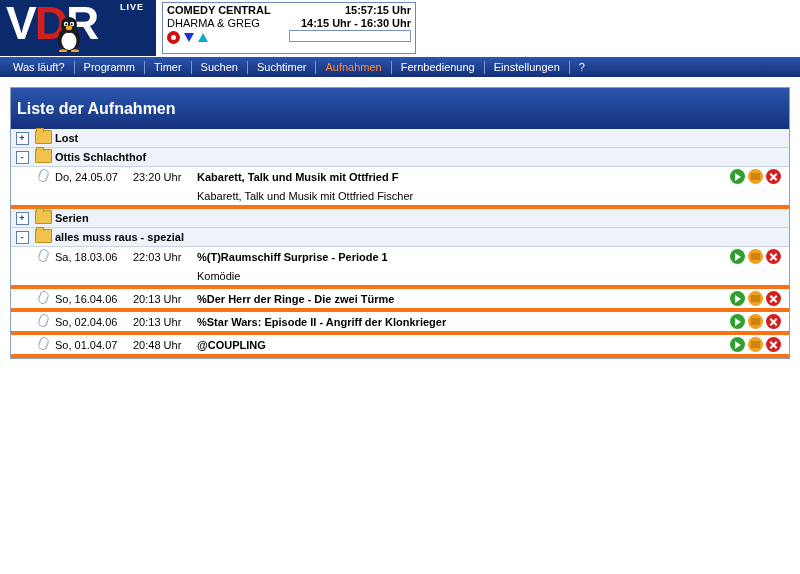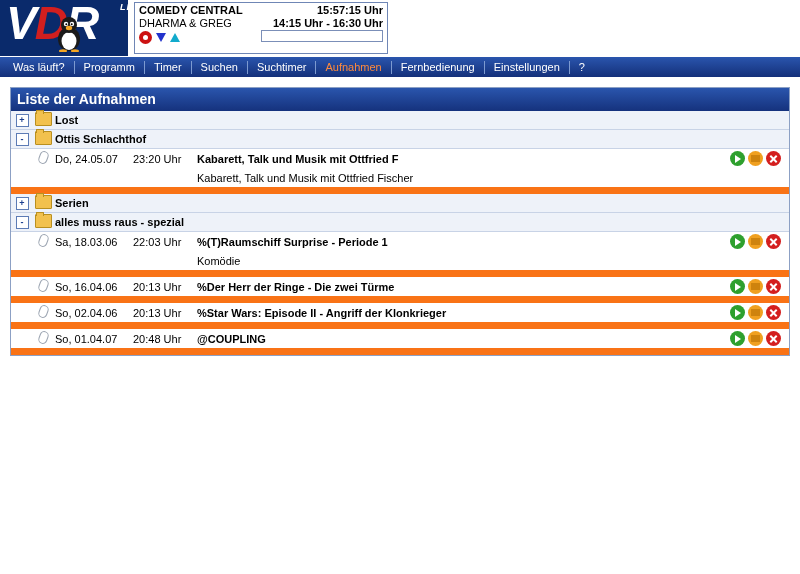--- a/index.html
+++ b/index.html
@@ -18,26 +18,25 @@
 
   
   .header {
     position: relative;
     height: 56px;
     background: #ffffff;
     display: flex;
     align-items: flex-start;
   }
   .logo-box {
-    width: 128px;
+    width: 156px;
     height: 56px;
     background: #0a2a6b;
     position: relative;
     overflow: hidden;
-    font-style: italic;
   }
   .logo-vdr {
     position: absolute;
     left: 6px;
     top: -4px;
     font-family: "Liberation Sans", sans-serif;
     font-weight: bold;
     font-size: 46px;
     letter-spacing: -2px;
     color: #ffffff;
@@ -159,23 +158,23 @@
   
   .panel {
     margin: 10px 10px 0 10px;
     border: 1px solid #8ca0c4;
     background: #ffffff;
   }
   .panel-title {
     background: #1b3f8f;
     background: linear-gradient(to bottom, #2a55ad 0%, #15327d 100%);
     color: #ffffff;
-    font-size: 14px;
+    font-size: 16px;
     font-weight: bold;
-    padding: 5px 6px;
+    padding: 14px 6px;
     height: 13px;
     line-height: 13px;
   }
   .panel-body {
     padding: 0;
   }
 
   table.reclist {
     width: 100%;
     border-collapse: collapse;
@@ -185,21 +184,21 @@
   table.reclist td {
     padding: 0;
     vertical-align: middle;
   }
   tr.grouprow td {
     border-bottom: 1px solid #c8d3e6;
     background: #eef2f9;
     height: 18px;
   }
   tr.itemrow td {
-    border-bottom: 7px solid #f97316;
+    border-bottom: 4px solid #f97316;
     height: 19px;
     background: #ffffff;
   }
 
   .cell-expander { width: 22px; text-align: center; }
   .cell-icon { width: 20px; text-align: center; }
   .cell-date { width: 78px; white-space: nowrap; padding-left: 2px !important; }
   .cell-time { width: 62px; white-space: nowrap; }
   .cell-name { padding-left: 2px !important; }
   .cell-actions { width: 74px; text-align: right; padding-right: 8px !important; }

